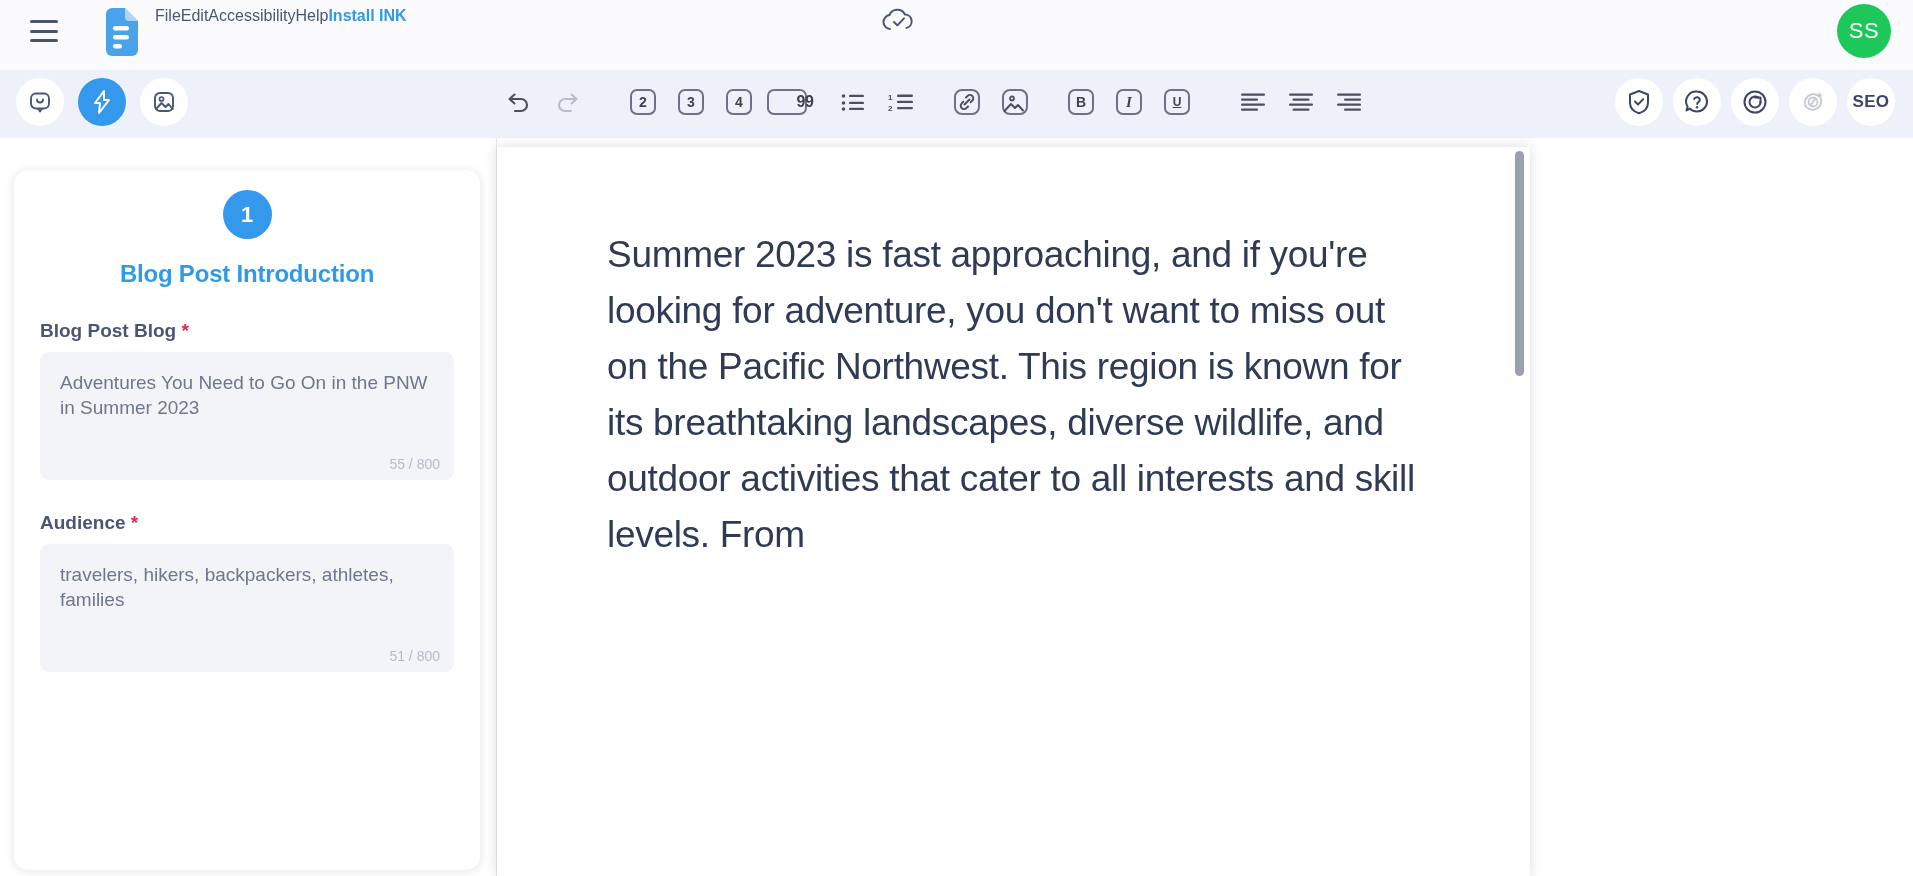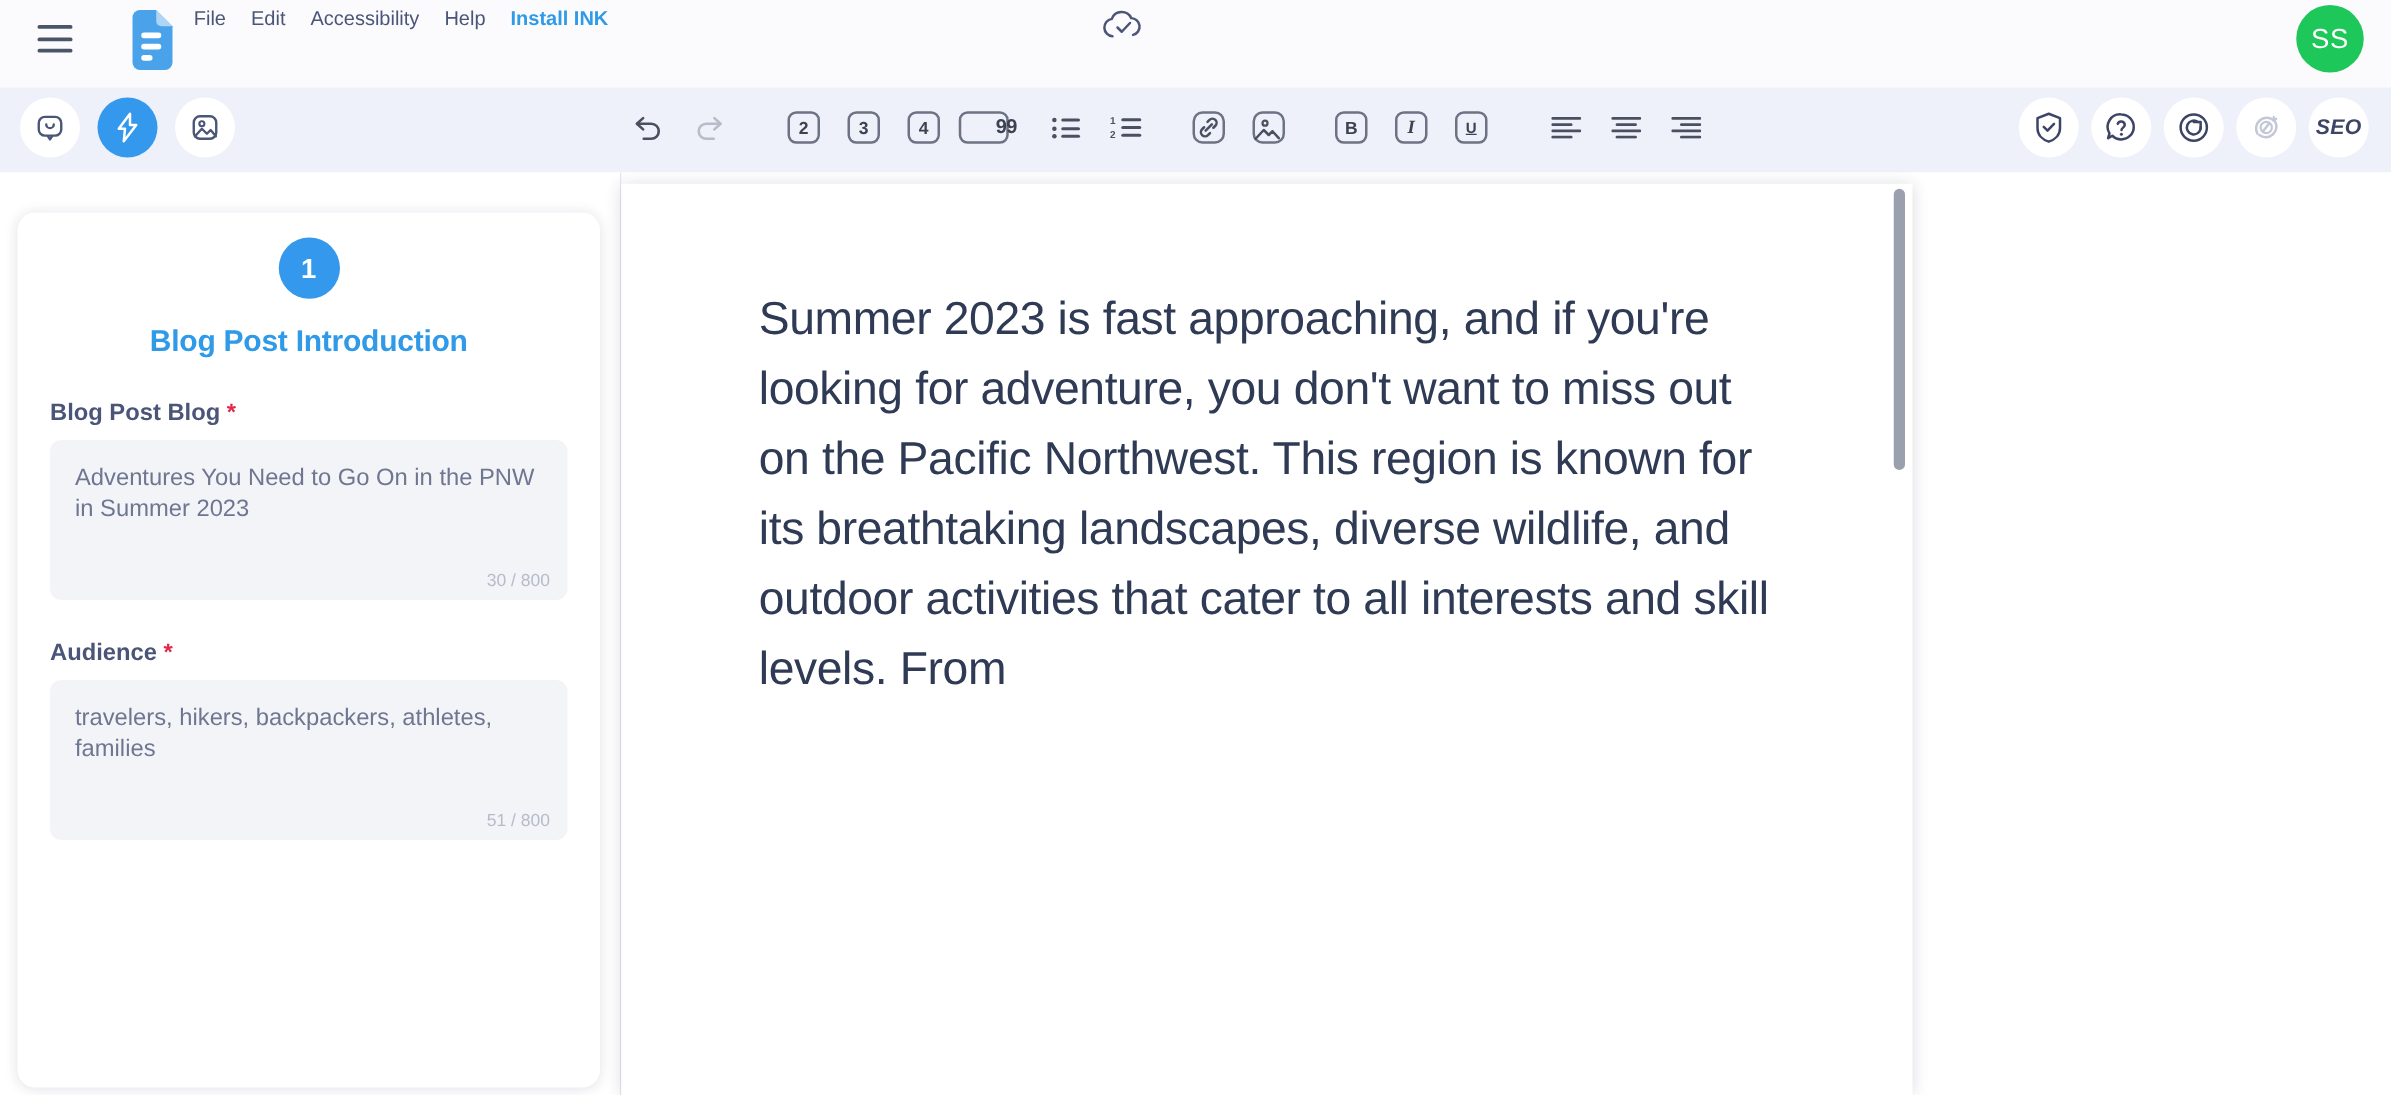--- a/index.html
+++ b/index.html
@@ -24,21 +24,21 @@
   }
   .hamburger span { display:block; height:3px; border-radius:2px; background:#4a5568; }
 
   .doc-icon { position:absolute; left:100px; top:8px; width:40px; height:48px; }
 
   .title-block { position:absolute; left:155px; top:2px; }
   .doc-title {
     font-size:27px; font-weight:bold; color:#4a5578;
     letter-spacing:-0.3px; white-space:nowrap; line-height:32px;
   }
-  .menubar { display:flex; gap:20px; margin-top:4px; padding-left:0px; }
+  .menubar { display:flex; margin-top:4px; padding-left:0px; }
   .menubar .mi {
     font-size:16px; color:#4a5578; cursor:pointer; line-height:20px;
   }
   .menubar .mi.install { color:#2f9ae8; font-weight:bold; }
   .menu-offset { padding-left:0px; }
 
   .cloud-icon { position:absolute; left:881px; top:7px; width:33px; height:26px; }
 
   .avatar {
     position:absolute; right:22px; top:4px;
@@ -75,21 +75,21 @@
     width:26px; height:26px; border:2px solid #6d7384; border-radius:7px;
     display:flex; align-items:center; justify-content:center;
     font-size:14px; color:#3d4250; font-weight:bold;
   }
   .sq-btn.quote { font-size:16px; letter-spacing:-0.5px;padding-left:36px; }
   .sq-btn.it { font-style:italic; font-family:"Liberation Serif", serif; font-size:15px;}
   .sq-btn.ul { flex-direction:column; gap:1px; }
   .sq-btn.ul u { font-size:12px; line-height:11px; }
 
   .tb-right {
-    position:absolute; right:18px; top:8px; display:flex; gap:10px;font-style:italic;
+    position:absolute; right:18px; top:8px; display:flex; gap:10px;
   }
   .seo-txt { font-size:17px; font-weight:bold; color:#3d4566; letter-spacing:0.3px; }
 
   
   .content { position:absolute; left:0; top:138px; width:1913px; height:738px; background:#ffffff; }
 
   
   .left-panel {
     position:absolute; left:14px; top:32px; width:466px; height:700px;
     background:#ffffff; border-radius:14px;
@@ -372,21 +372,21 @@
 
       <div class="step-circle">1</div>
       <div class="panel-title">Blog Post Introduction</div>
 
       <div class="field-label">
         <span>Blog Post Blog</span>
         <span class="req">*</span>
       </div>
       <div class="textarea-box">
         <div class="val">Adventures You Need to Go On in the PNW in Summer 2023</div>
-        <div class="counter">30 / 800</div>
+        <div class="counter">55 / 800</div>
       </div>
 
       <div class="field-label">
         <span>Audience</span>
         <span class="req">*</span>
       </div>
       <div class="textarea-box">
         <div class="val">travelers, hikers, backpackers, athletes, families</div>
         <div class="counter">51 / 800</div>
       </div>

